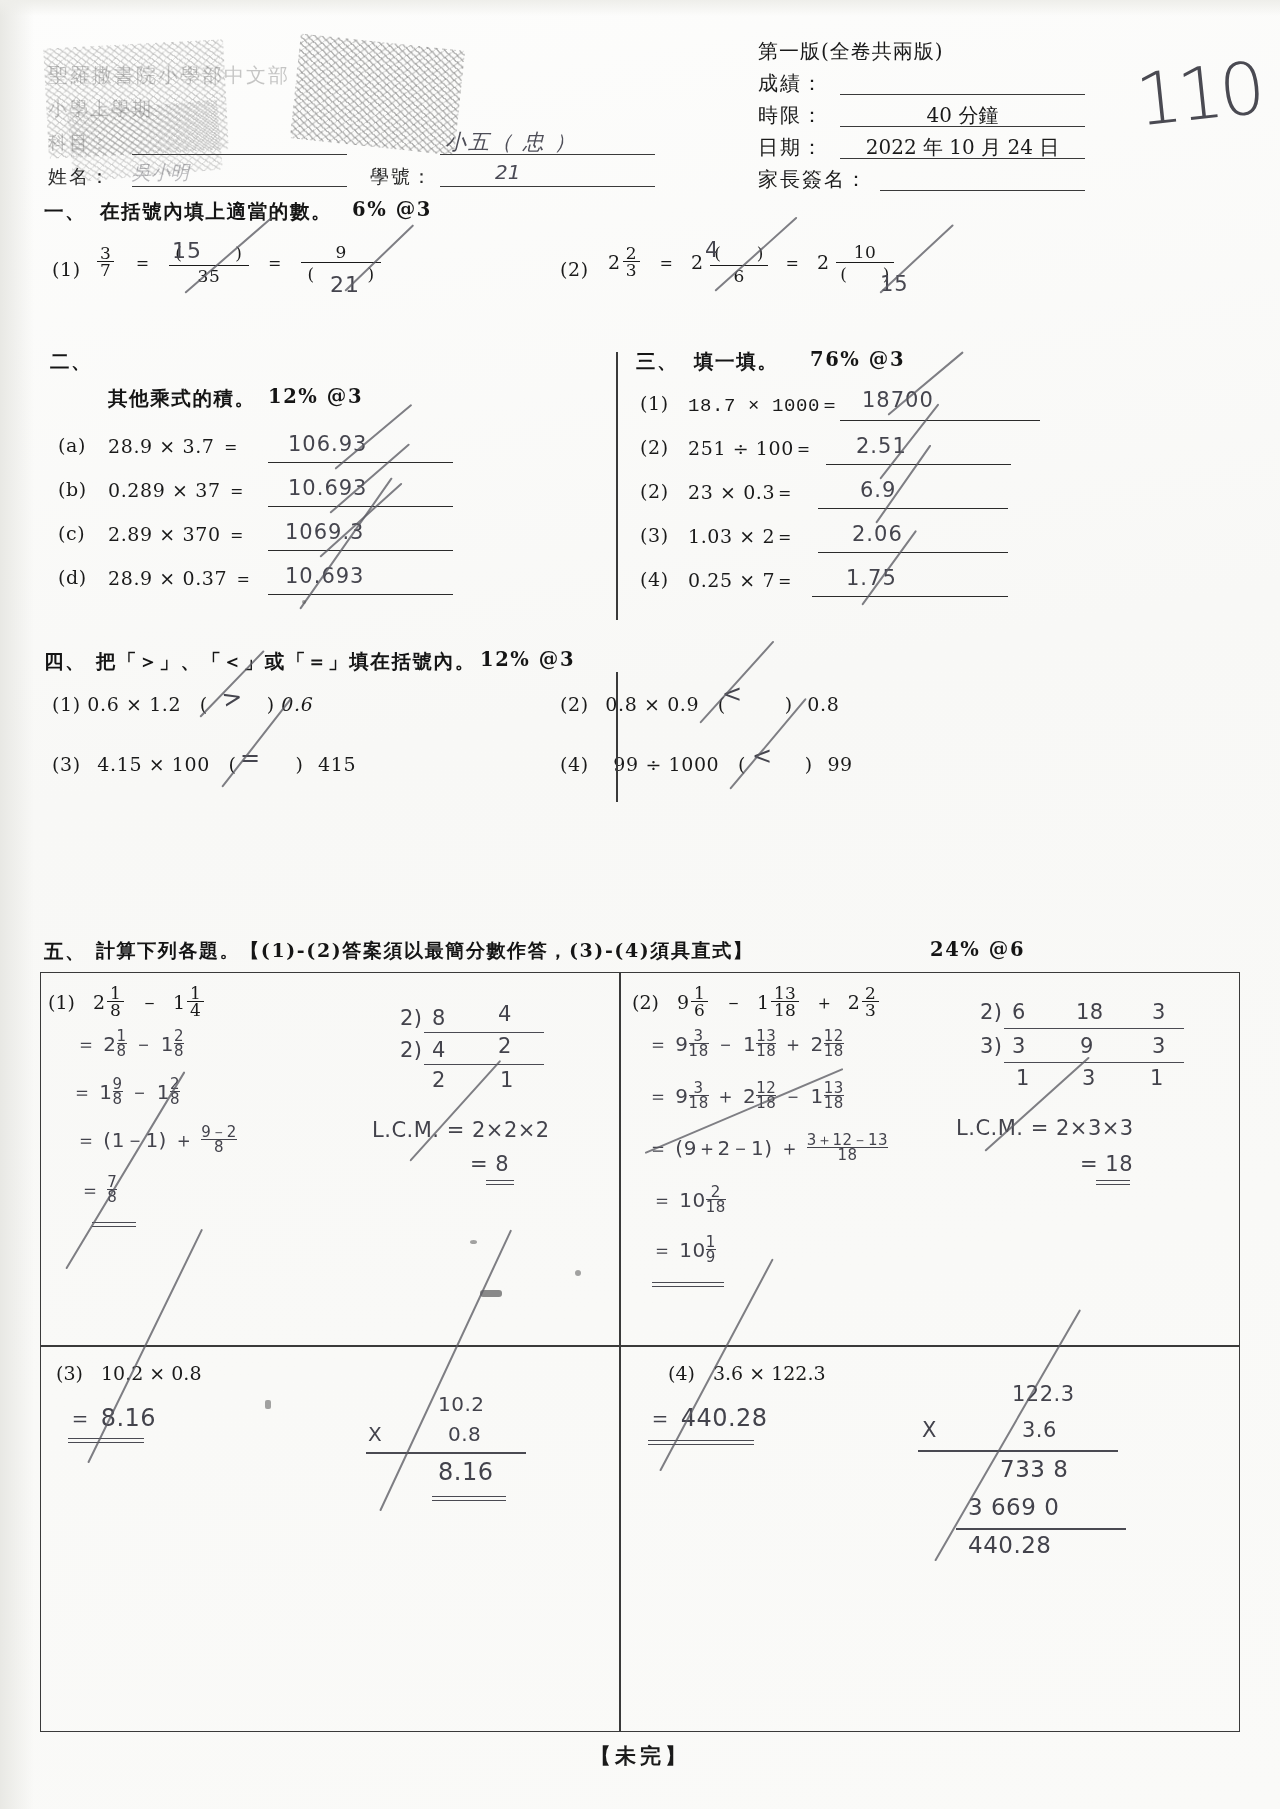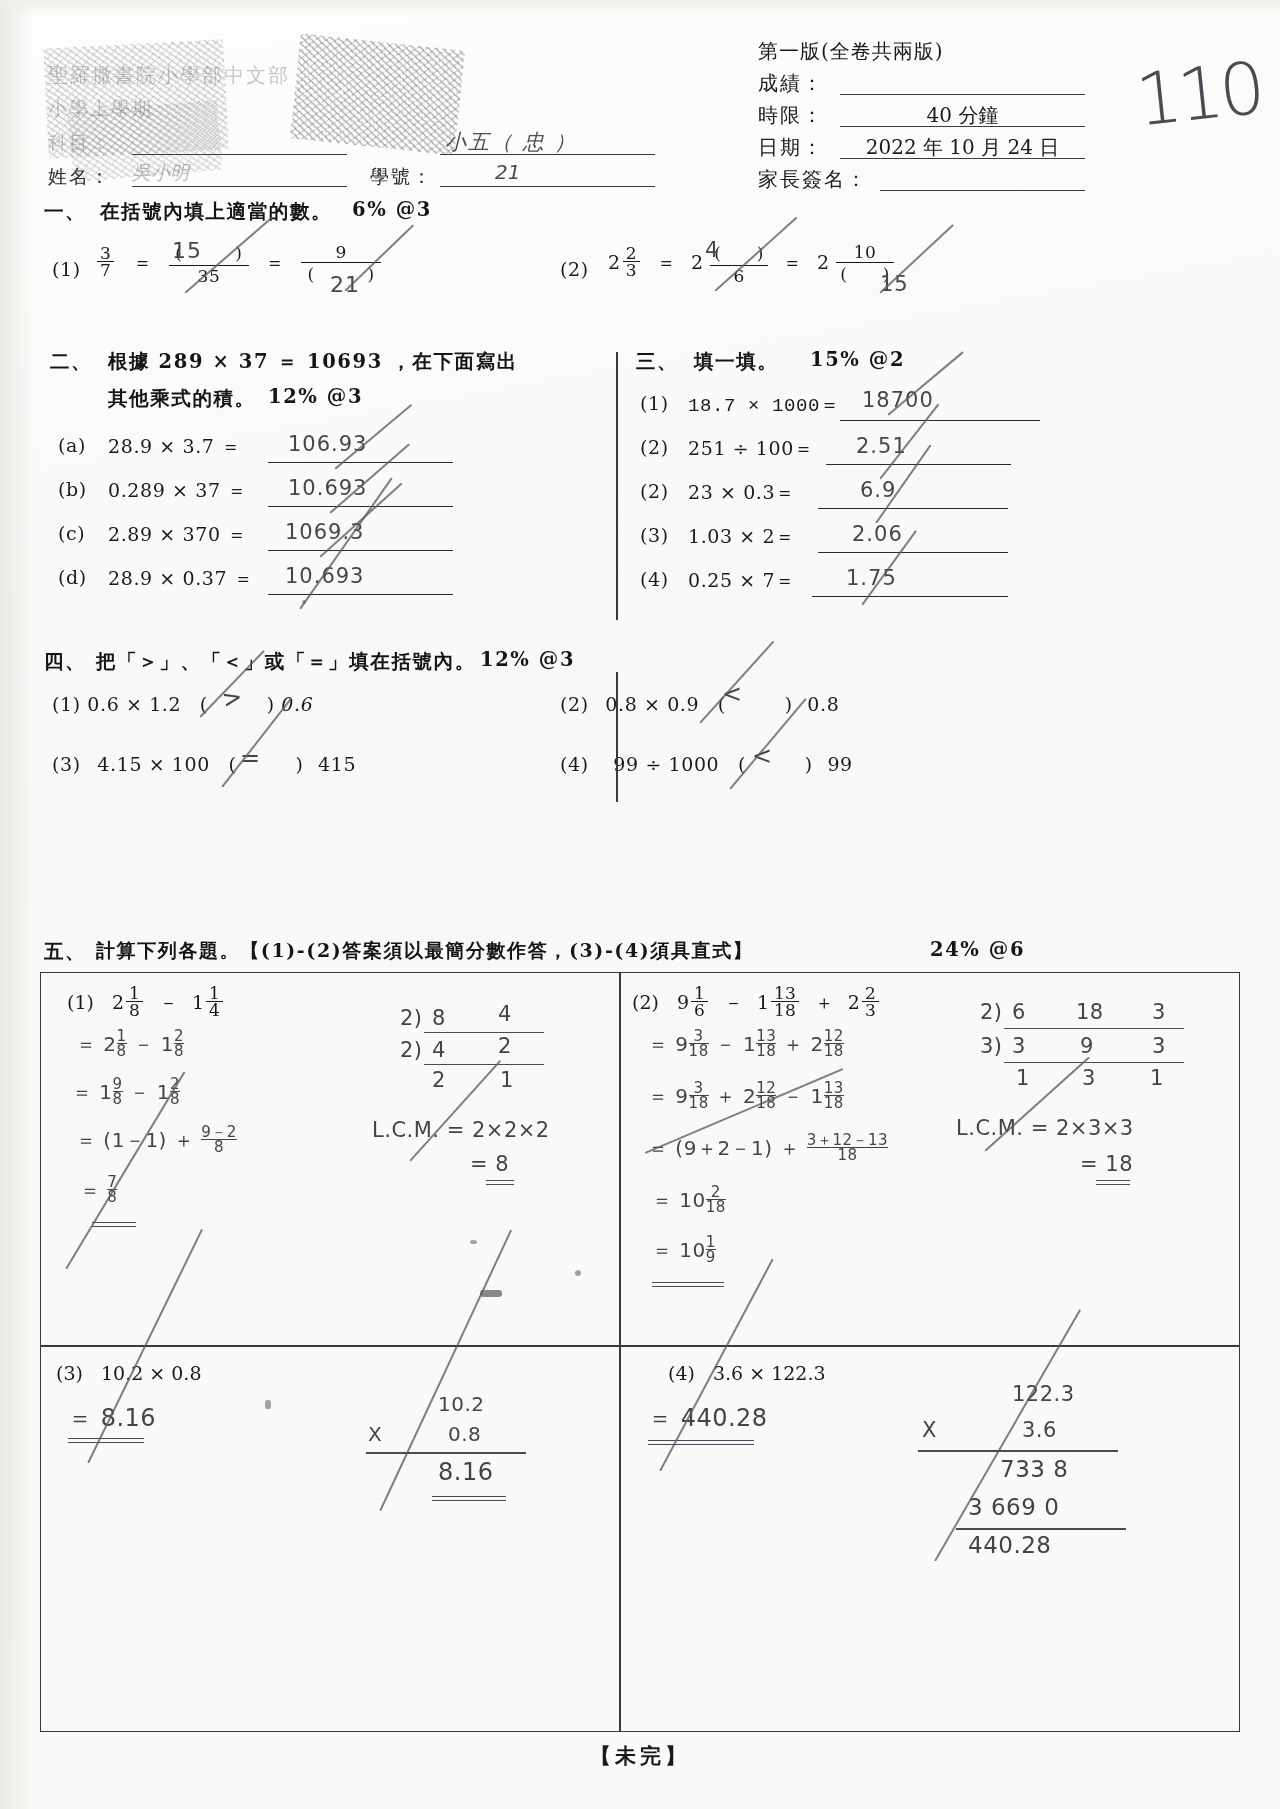--- a/index.html
+++ b/index.html
@@ -210,21 +210,20 @@
         <span style="display:block;font-size:17px;padding:0 4px;">10</span>
         <span style="display:block;font-size:17px;border-top:1.3px solid #1a1a1a;padding:0 4px;">(　　)</span>
       </span>
     </div>
     <div class="ink" style="left:705px; top:238px; font-size:21px;">4</div>
     <div class="ink" style="left:880px; top:272px; font-size:21px;">15</div>
     <div class="stroke" style="left:715px; top:290px; width:110px; transform:rotate(-42deg);"></div>
     <div class="stroke" style="left:880px; top:292px; width:100px; transform:rotate(-43deg);"></div>
 
     <div class="sec-title" style="left:50px; top:348px;">二、</div>
-    <div class="sec-title" style="left:108px; top:348px;">根據 289 × 37 ＝ 10693 ，在下面寫出</div>
     <div class="sec-sub" style="left:108px; top:385px;">其他乘式的積。</div>
     <div class="sec-sub" style="left:268px; top:385px;">12% @3</div>
 
     <div class="q" style="left:58px; top:434px;">(a)</div>
     <div class="q" style="left:108px; top:434px;">28.9 × 3.7 ＝</div>
     <div class="ansline" style="left:268px; top:462px; width:185px;"></div>
     <div class="ink" style="left:288px; top:432px;">106.93</div>
     <div class="stroke" style="left:335px; top:468px; width:100px; transform:rotate(-40deg);"></div>
 
     <div class="q" style="left:58px; top:478px;">(b)</div>
@@ -243,21 +242,21 @@
     <div class="q" style="left:108px; top:566px;">28.9 × 0.37 ＝</div>
     <div class="ansline" style="left:268px; top:594px; width:185px;"></div>
     <div class="ink" style="left:285px; top:564px;">10.693</div>
     <div class="stroke" style="left:300px; top:608px; width:160px; transform:rotate(-55deg);"></div>
     <div class="speck" style="left:302px; top:600px; width:4px; height:4px;"></div>
 
     <div class="divider-v" style="left:616px; top:352px; height:268px;"></div>
 
     <div class="sec-title" style="left:636px; top:348px;">三、</div>
     <div class="sec-title" style="left:694px; top:348px;">填一填。</div>
-    <div class="sec-title" style="left:810px; top:348px;">15% @2</div>
+    <div class="sec-title" style="left:810px; top:348px;">76% @3</div>
 
     <div class="q" style="left:640px; top:392px;">(1)</div>
     <div class="q" style="left:688px; top:392px;font-family:Liberation Mono, monospace;">18.7 × 1000＝</div>
     <div class="ansline" style="left:840px; top:420px; width:200px;"></div>
     <div class="ink" style="left:862px; top:388px;">18700</div>
     <div class="stroke" style="left:888px; top:414px; width:98px; transform:rotate(-40deg);"></div>
 
     <div class="q" style="left:640px; top:436px;">(2)</div>
     <div class="q" style="left:688px; top:436px;">251 ÷ 100＝</div>
     <div class="ansline" style="left:826px; top:464px; width:185px;"></div>
@@ -324,21 +323,21 @@
     <div class="divider-v" style="left:616px; top:672px; height:130px;"></div>
 
     <div class="sec-title" style="left:44px; top:938px;">五、</div>
     <div class="sec-title" style="left:96px; top:938px; font-size:19px;">計算下列各題。【(1)-(2)答案須以最簡分數作答，(3)-(4)須具直式】</div>
     <div class="sec-title" style="left:930px; top:938px;">24% @6</div>
 
     <div class="tbl" style="left:40px; top:972px; width:1200px; height:760px;"></div>
     <div class="tbl-vline" style="left:619px; top:972px; height:760px;"></div>
     <div class="tbl-hline" style="left:40px; top:1345px; width:1200px;"></div>
 
-    <div class="cell-label" style="left:67px; top:988px;">
+    <div class="cell-label" style="left:48px; top:988px;">
       <span>(1)</span>
       <span style="margin-left:12px;">2</span><span class="frac big"><span class="n">1</span><span class="d">8</span></span>
       <span style="margin:0 8px;">－</span>
       <span>1</span><span class="frac big"><span class="n">1</span><span class="d">4</span></span>
     </div>
 
     <div class="work" style="left:76px; top:1030px;">
       ＝ 2<span class="f"><span class="n">1</span><span class="d">8</span></span> － 1<span class="f"><span class="n">2</span><span class="d">8</span></span>
     </div>
     <div class="work" style="left:72px; top:1078px;">

